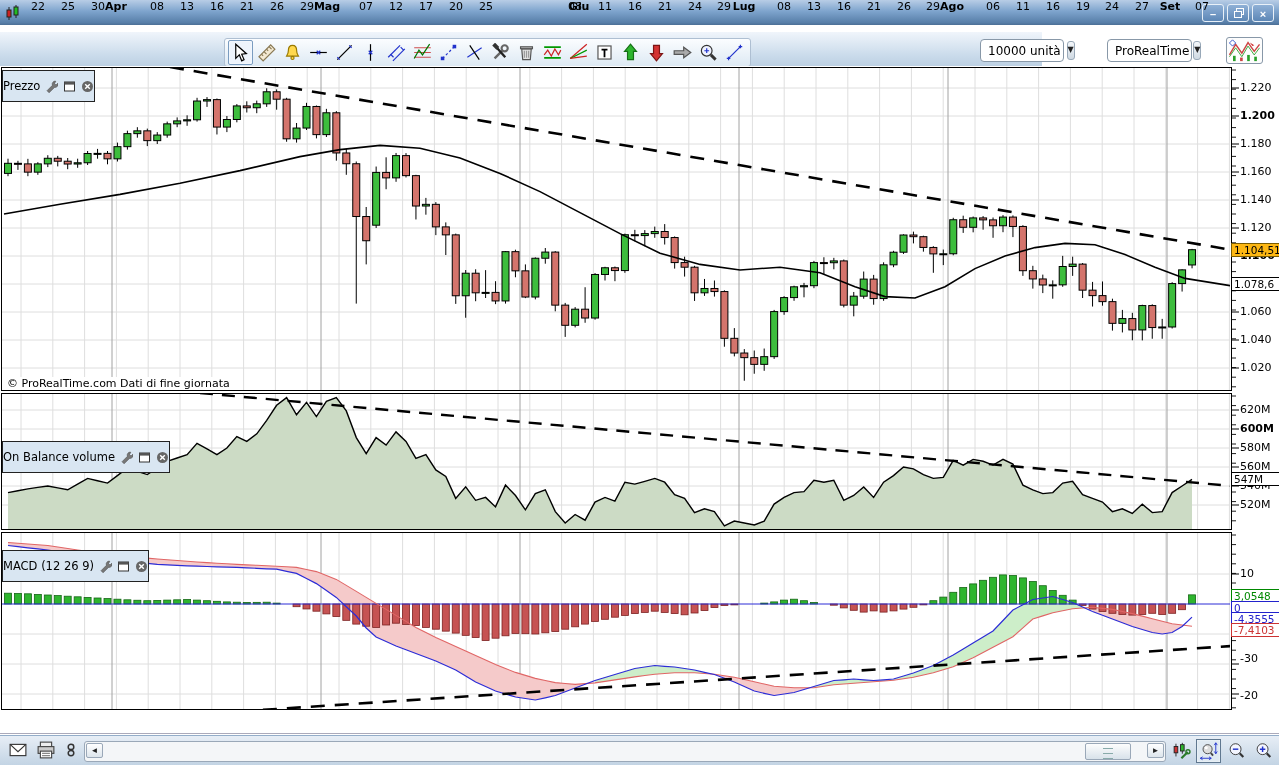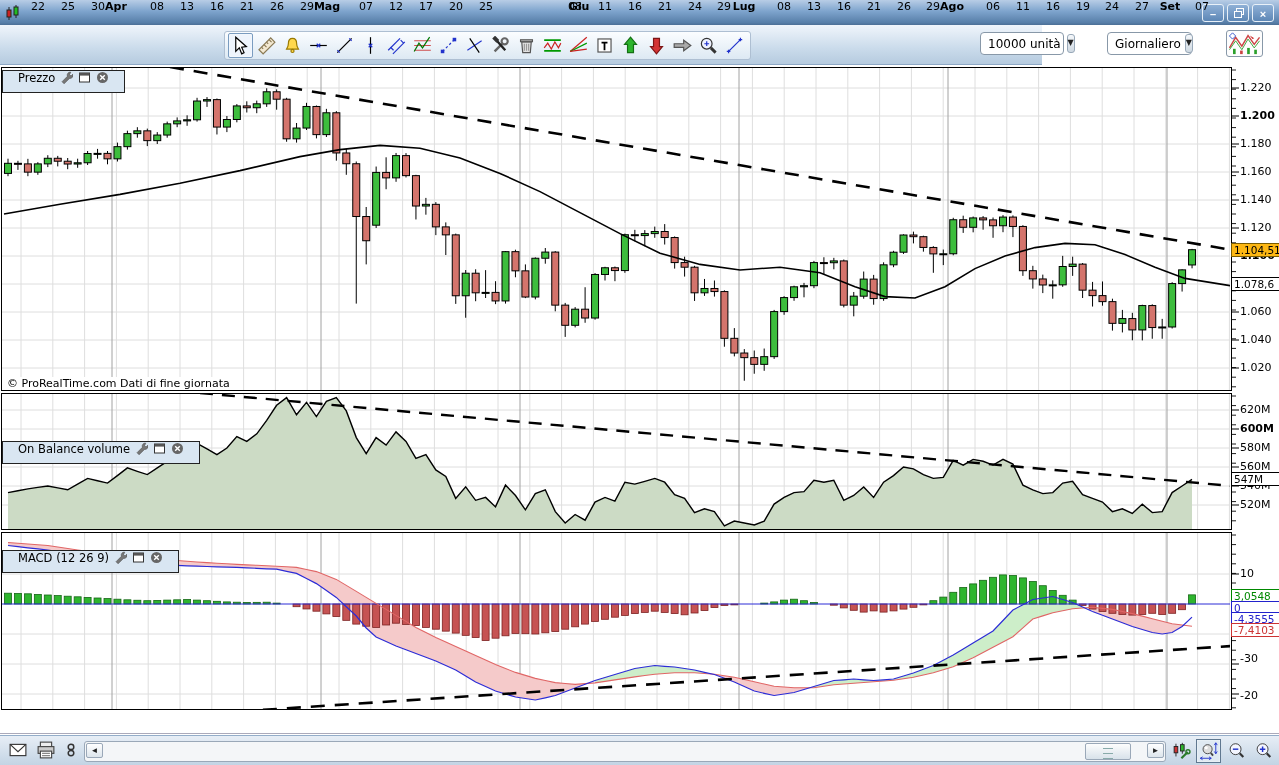--- a/index.html
+++ b/index.html
@@ -8,21 +8,21 @@
   
   .titlebar{position:absolute;left:0;top:0;width:1279px;height:25px;
     background:linear-gradient(#b8cde6,#7ea4cd 45%,#587fa9 90%,#4c6f96);
     display:flex;align-items:center;padding:0 5px;box-sizing:border-box;gap:7px;}
   .title-text{color:#fff;font-size:13px;font-weight:bold;text-shadow:1px 1px 1px #3a5878;white-space:pre;}
   .win-controls{margin-left:auto;display:flex;gap:3px;}
   .win-btn{width:22px;height:18px;border:1px solid #e8f0f8;border-radius:3px;
     background:linear-gradient(#8fb0d6,#5d87b6);color:#fff;font-size:11px;line-height:16px;
     text-align:center;font-weight:bold;cursor:default;}
   
-  .toolbar{position:absolute;left:0;top:25px;width:1042px;height:40px;
+  .toolbar{position:absolute;left:0;top:32px;width:1042px;height:40px;
     background:linear-gradient(#f0f5fb,#cadbeb 60%,#b6cbdf);border-bottom:1px solid #8fa9c6;
     box-sizing:border-box;}
   .tools{position:absolute;left:224px;top:6px;display:flex;gap:1px;background:linear-gradient(#fbfdff,#dde9f3);
     border:1px solid #aebfd2;border-radius:3px;padding:1px 3px;}
   .tool{width:25px;height:25px;border:1px solid transparent;background:transparent;padding:2px;box-sizing:border-box;}
   .tool.sel{background:#eef4fc;border:1px solid #7a9cc0;border-radius:2px;box-shadow:inset 0 0 2px #fff;}
   .tool svg{width:100%;height:100%;display:block;}
   .dropdown{position:absolute;top:7px;height:23px;background:#fff;border:1px solid #8898a8;border-radius:4px;
     font-size:12px;display:flex;align-items:center;box-sizing:border-box;}
   .dd-label{padding:0 4px 0 7px;white-space:nowrap;}
@@ -39,22 +39,22 @@
   .axlab{position:absolute;font-size:11px;color:#000;white-space:nowrap;}
   .axlab.b{font-weight:bold;}
   .xlab{position:absolute;top:714px;width:34px;margin-left:-17px;text-align:center;font-size:11px;}
   .xlab.b{font-weight:bold;}
   .badge{position:absolute;left:1231px;width:47px;height:12px;font-size:10.5px;line-height:12px;
     padding-left:2px;background:#fff;border:1px solid #000;box-sizing:content-box;}
   .badge.orange{background:#fdb713;border-color:#7a5c00;}
   .badge.green{color:#008800;border-color:#008800;}
   .badge.blue{color:#2222cc;border-color:#2222cc;}
   .badge.red{color:#cc3333;border-color:#cc3333;}
-  .phead{position:absolute;height:23px;background:#d9e6f2;border:1px solid #222;
-    display:flex;align-items:flex-start;gap:5px;font-size:11.5px;padding:0 15px;box-sizing:border-box;}
+  .phead{position:absolute;height:32px;background:#d9e6f2;border:1px solid #222;
+    display:flex;align-items:center;gap:5px;font-size:11.5px;padding:0 0;box-sizing:border-box;}
   .phead svg{width:13px;height:13px;}
   .copyright{position:absolute;left:5px;top:377px;font-size:11px;background:#fff;padding:0 2px;}
   
   .statusbar{position:absolute;left:0;top:735px;width:1279px;height:30px;
     background:linear-gradient(#e7eef6,#c3d4e4);border-top:1px solid #93adc9;box-sizing:border-box;}
   .sb-icon{position:absolute;top:5px;width:20px;height:18px;background:transparent;border:none;padding:0;}
   .sb-icon svg{width:100%;height:100%;}
   .hscroll{position:absolute;left:84px;top:5px;width:1080px;height:19px;background:#f4f6f8;
     border:1px solid #9aa8b8;border-radius:3px;}
   .hs-arrow{position:absolute;top:1px;width:17px;height:15px;background:linear-gradient(#fff,#dde5ec);
@@ -216,21 +216,21 @@
             <line x1="3" y1="13" x2="13" y2="3" stroke="#2233cc"></line>
             <path d="M1.5 13 h3 M3 11.5 v3 M11.5 3 h3 M13 1.5 v3" stroke="#2233cc"></path>
           </svg>
         </button>
     </div>
     <div class="dropdown" id="dd-unit">
       <span class="dd-label">10000 unità</span>
       <span class="dd-btn">▼</span>
     </div>
     <div class="dropdown" id="dd-period">
-      <span class="dd-label">Giornaliero</span>
+      <span class="dd-label">ProRealTime</span>
       <span class="dd-btn" style="margin-left:auto">▼</span>
     </div>
     <button class="chartmode-btn">
       <svg viewBox="0 0 36 26">
         <rect x="0" y="0" width="36" height="26" fill="#fdfdfd"></rect>
         <path d="M1 18 L8 6 L15 16 L22 4 L29 14 L35 6" stroke="#cc4444" fill="none" stroke-width="1.6"></path>
         <path d="M1 20 L8 10 L15 20 L22 8 L29 18 L35 10" stroke="#2aa02a" fill="none"></path>
         <rect x="5" y="19" width="3" height="6" fill="#2aa02a"></rect>
           <rect x="13" y="21" width="3" height="4" fill="#cc4444"></rect>
         <rect x="21" y="18" width="3" height="7" fill="#2aa02a"></rect>

